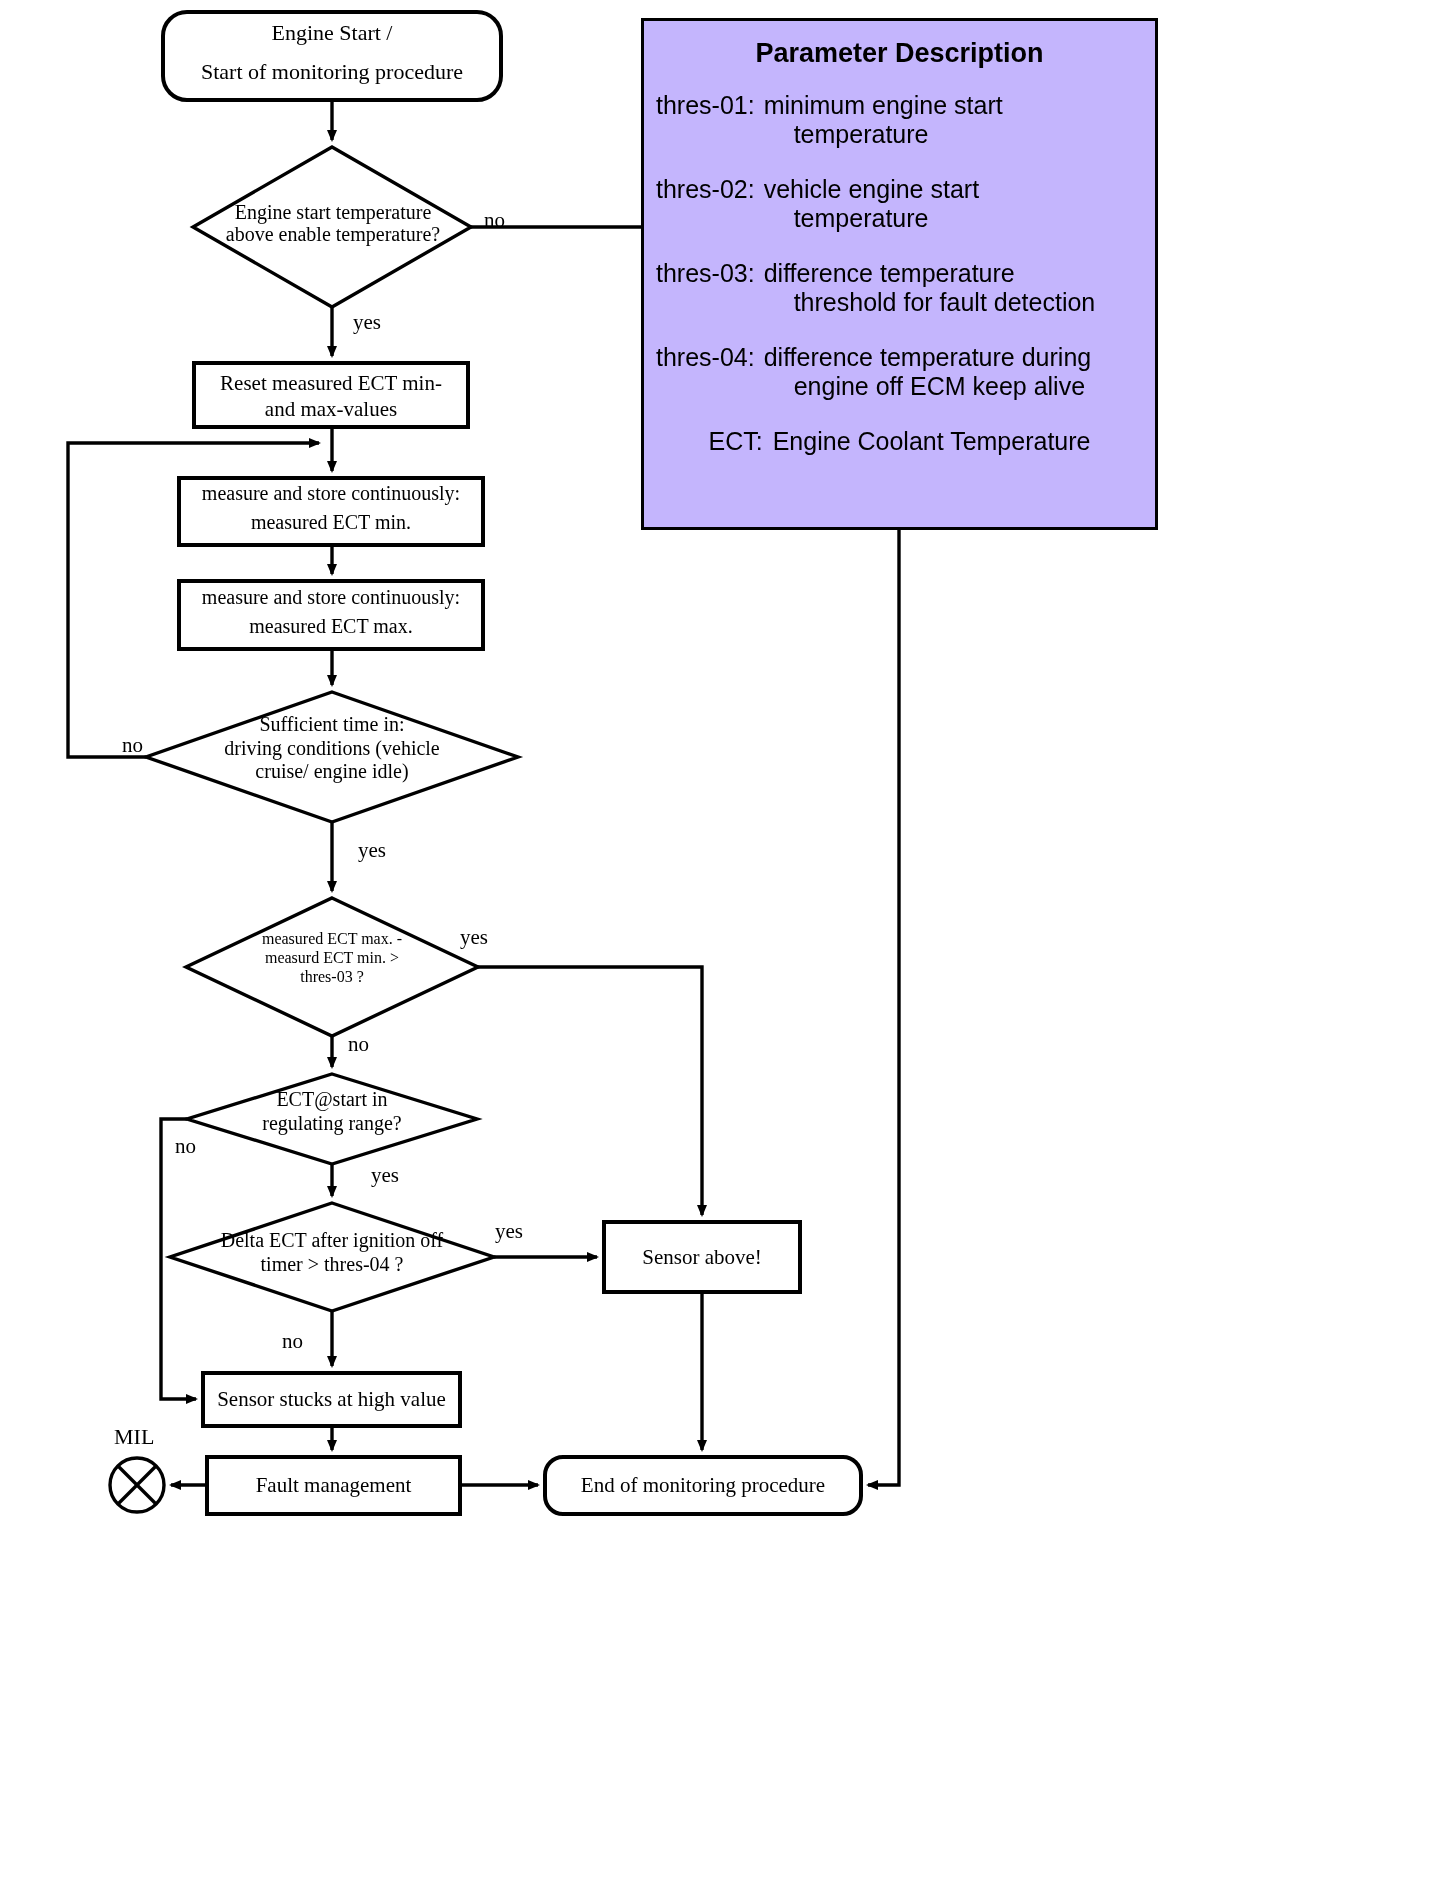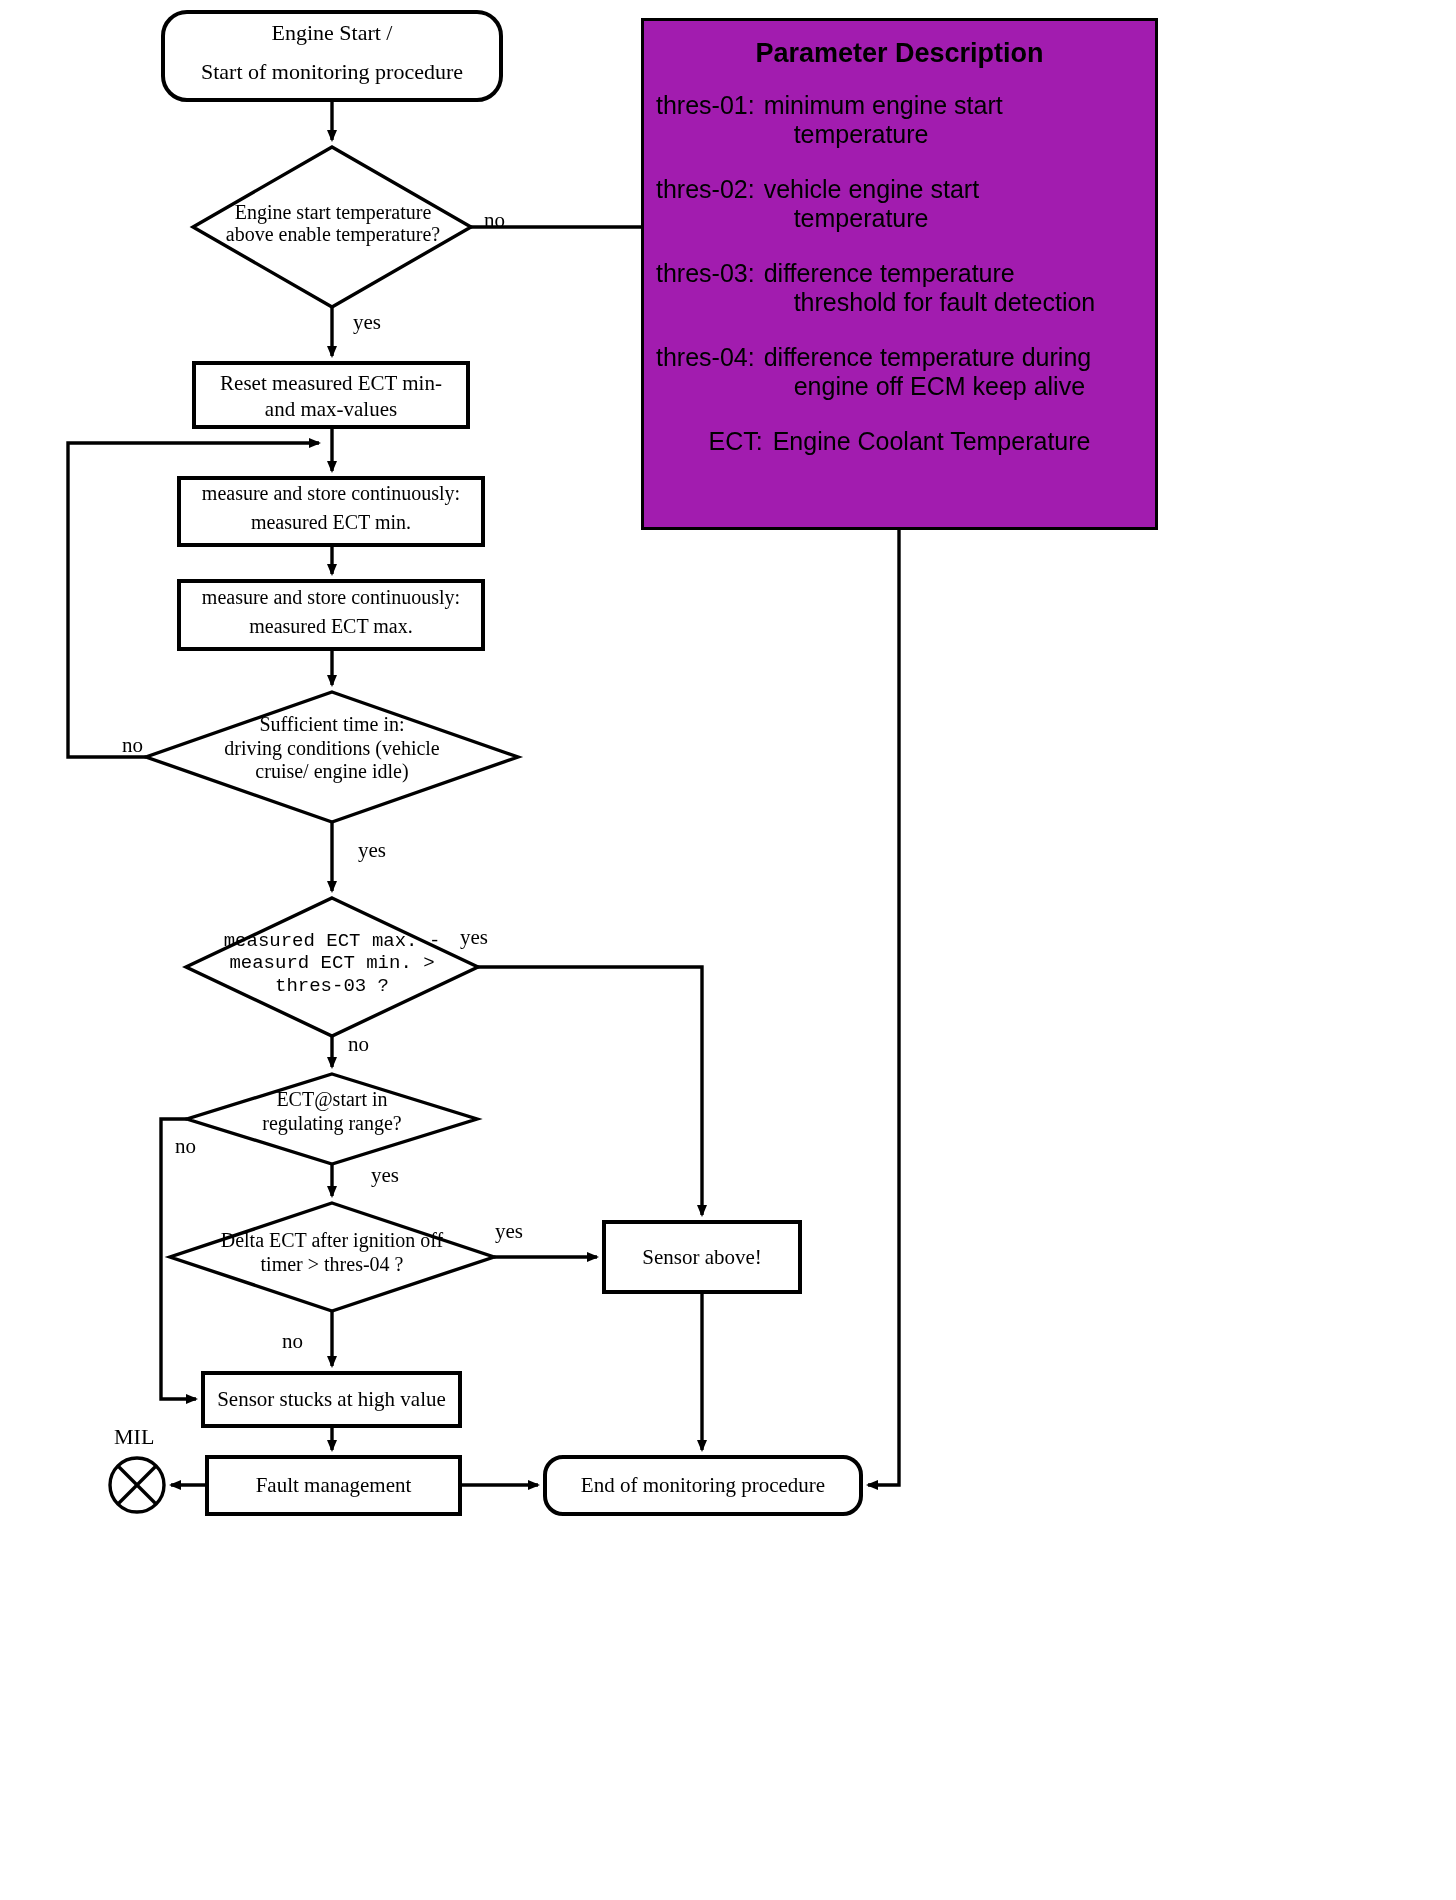--- a/index.html
+++ b/index.html
@@ -5,21 +5,21 @@
   html, body { margin:0; padding:0; background:#ffffff; }
   body { width:1456px; height:1900px; position:relative;
          font-family:"Liberation Serif", serif; color:#000; }
   #stage { position:absolute; left:0; top:0; width:1456px; height:1900px;border-radius:10px; }
   svg { position:absolute; left:0; top:0; width:1456px; height:1900px; }
   .nodeText { position:absolute; text-align:center; line-height:1.22;
               font-family:"Liberation Serif", serif; color:#000; }
   .edgeLabel { position:absolute; font-family:"Liberation Serif", serif;
                font-size:21px; color:#000; white-space:nowrap; }
   .paramBox { position:absolute; left:641px; top:18px; width:517px; height:512px;
-              box-sizing:border-box; border:3px solid #000; background:#a21caf; }
+              box-sizing:border-box; border:3px solid #000; background:#c4b5fd; }
   .paramTitle { font-family:"Liberation Sans", sans-serif; font-weight:bold;
                 font-size:27px; text-align:center; margin-top:17px; letter-spacing:0px; }
   .paramList { margin-top:22px; font-family:"Liberation Sans", sans-serif;
                font-size:25px; }
   .paramRow { display:flex; margin-bottom:26px; padding-left:12px; }
   .paramKey { flex:0 0 auto; white-space:nowrap; padding-right:9px; }
   .paramVal { flex:1 1 auto; }
   .paramVal .l2 { display:block; padding-left:30px; }
   .ectRow { display:flex; justify-content:center; padding-left:0; margin-top:4px; }
   .ectRow .paramKey { padding-right:10px; }
@@ -134,21 +134,21 @@
     <div>measure and store continuously:</div>
     <div style="margin-top:5px;">measured ECT max.</div>
   </div>
 
   <div class="nodeText" style="left:177px; top:713px; width:310px; font-size:20px; line-height:1.18;">
     <div>Sufficient time in:</div>
     <div>driving conditions (vehicle</div>
     <div>cruise/ engine idle)</div>
   </div>
 
-  <div class="nodeText" style="left:207px; top:930px; width:250px; font-size:19px; line-height:1.18;font-family:Liberation Mono, monospace;">
+  <div class="nodeText" style="left:207px; top:930px; width:250px; font-size:16px; line-height:1.18;">
     <div>measured  ECT max. -</div>
     <div>measurd ECT min. &gt;</div>
     <div>thres-03 ?</div>
   </div>
 
   <div class="nodeText" style="left:212px; top:1087px; width:240px; font-size:20px; line-height:1.2;">
     <div>ECT@start in</div>
     <div>regulating range?</div>
   </div>
 

